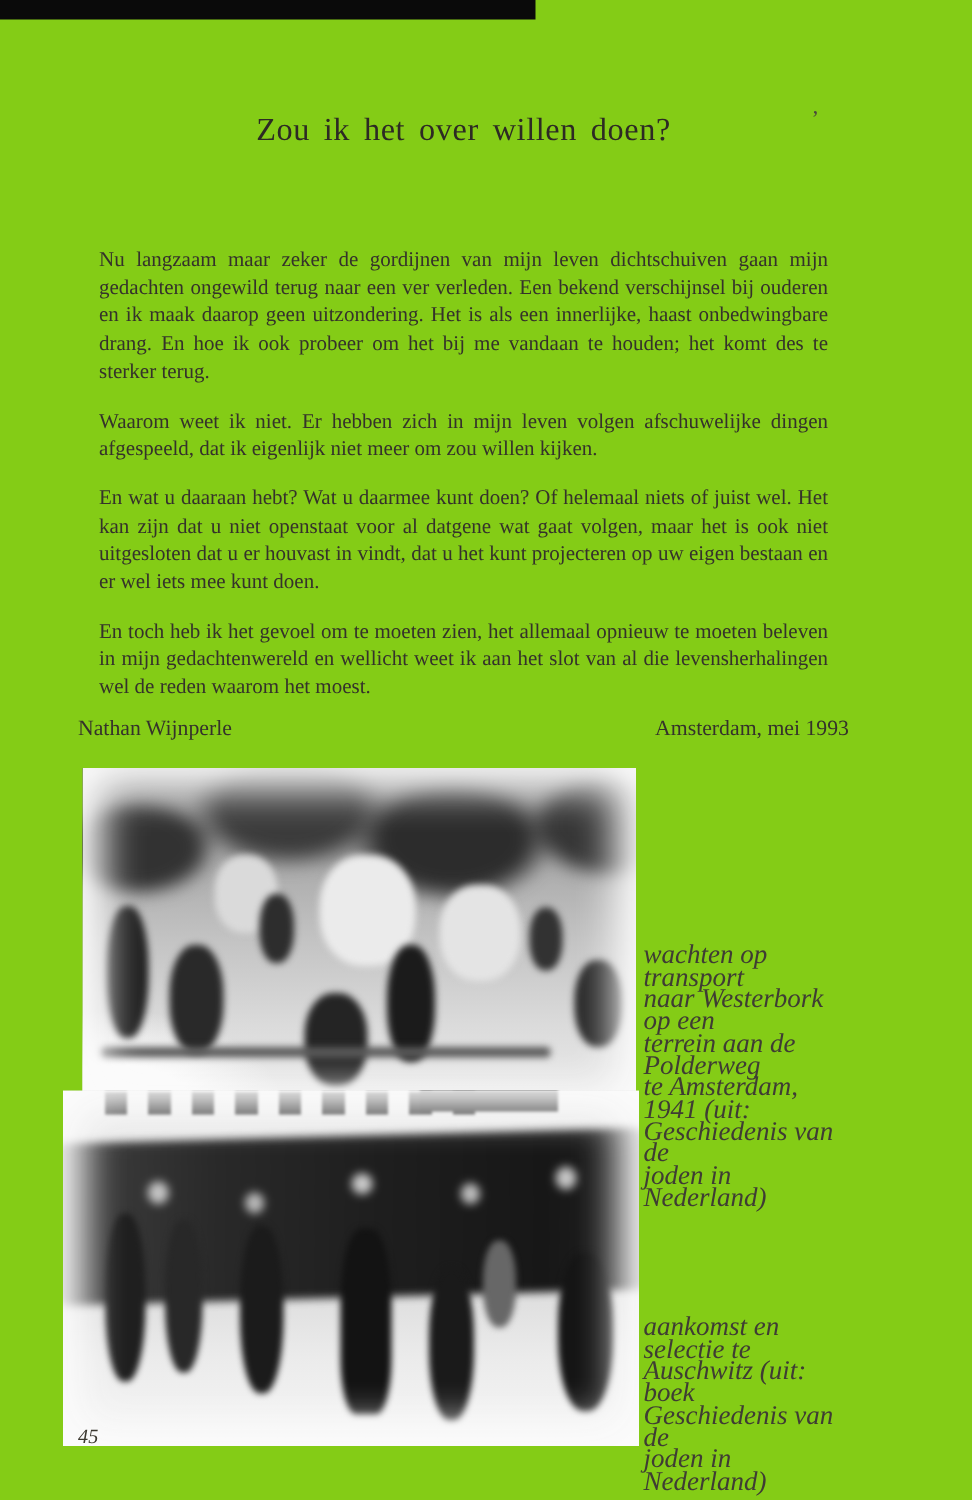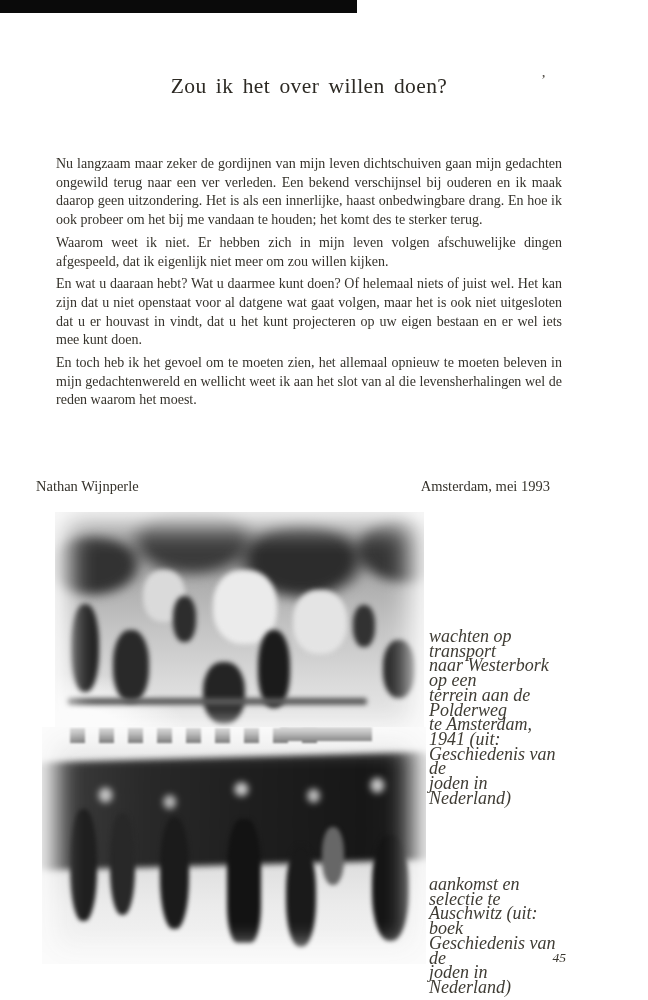--- a/index.html
+++ b/index.html
@@ -1,19 +1,19 @@
 <!DOCTYPE html>
 <html lang="nl"><head>
 <meta charset="utf-8">
 <style>
   html,body{margin:0;padding:0;background:#e8e6e1;}
   .page{
     position:relative;
     width:648px;height:1000px;
-    background:#ffffff;
+    background:#84cc16;
     overflow:hidden;
     font-family:"Liberation Serif", serif;
     color:#33302a;
     margin:0 auto;
   }
   
   .scan-bar{position:absolute;left:0;top:0;width:357px;height:13px;background:#0a0a0a;}
 
   .title{
     position:absolute;left:52px;top:74px;width:514px;
@@ -23,24 +23,24 @@
     color:#2d2a24;
   }
   .title-mark{position:absolute;left:541px;top:72px;font-size:15px;color:#4a463e;}
 
   .body-text{
     position:absolute;left:52px;top:151px;width:514px;
     font-size:14px;line-height:18.7px;
     text-align:justify;
     color:#35322b;
   }
-  .body-text p{margin:4px;}
+  .body-text p{margin:14px;}
 
   .byline{
-    position:absolute;left:36px;top:478px;width:514px;
+    position:absolute;left:52px;top:478px;width:514px;
     display:flex;justify-content:space-between;
     font-size:14.5px;color:#35322b;align-items:center;
   }
 
   
   .photo{position:absolute;overflow:hidden;filter:saturate(0);}
   .photo::after{
     content:"";position:absolute;inset:0;
     box-shadow:inset 0 0 26px 14px #fcfbf8;
     pointer-events:none;
@@ -107,21 +107,21 @@
   .caption{
     position:absolute;left:429px;width:132px;
     font-style:italic;font-size:18px;line-height:14.7px;
     color:#3f3c34;white-space:pre-line;
   }
   .caption1{top:629px;}
   .caption2{top:877px;}
 
   .page-number{
     position:absolute;left:52px;top:950px;width:514px;
-    text-align:right;font-style:italic;font-size:13.5px;color:#3a372f;
+    text-align:left;font-style:italic;font-size:13.5px;color:#3a372f;
   }
 </style>
 </head>
 <body>
 
 <div class="page">
 
   <div class="scan-bar"></div>
 
   <h1 class="title">Zou ik het over willen doen?</h1>

